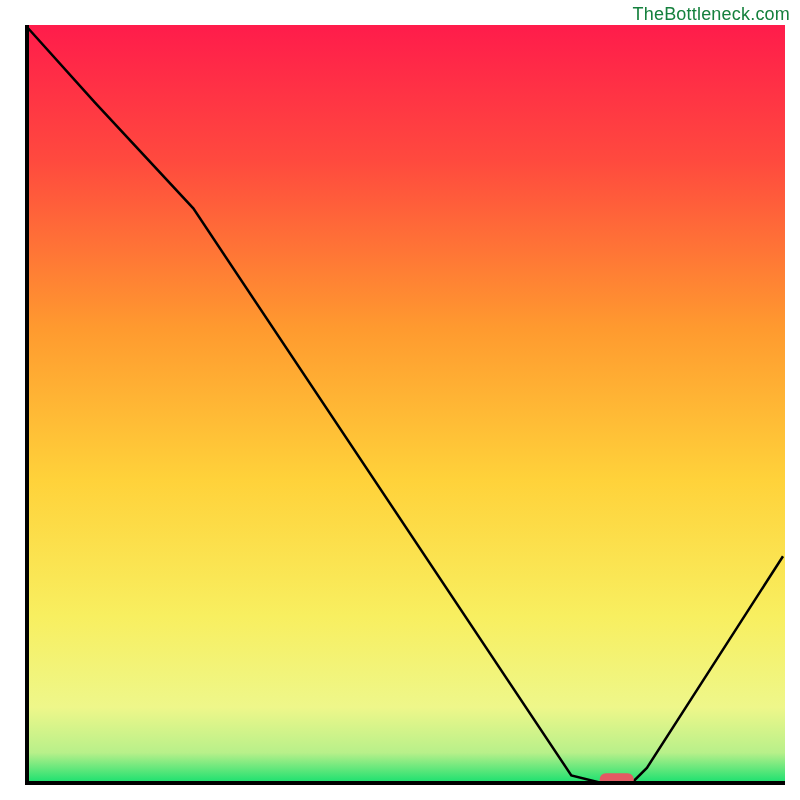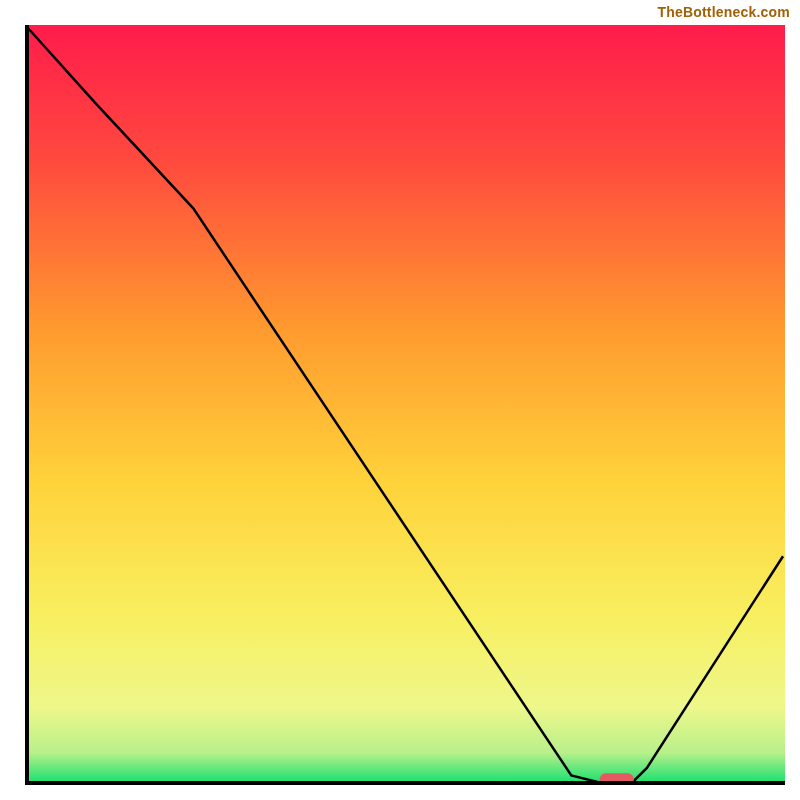--- a/index.html
+++ b/index.html
@@ -1,20 +1,20 @@
 <!DOCTYPE html>
 <html><head>
 <meta charset="utf-8">
 <style>
   html,body{margin:0;padding:0;width:800px;height:800px;background:#fff;overflow:hidden;font-family:Arial,Helvetica,sans-serif}
   .frame{position:absolute;left:25px;top:25px;width:760px;height:760px}
   .axis{position:absolute;background:#000}
   .axis.y{left:0;top:0;width:4px;height:760px}
   .axis.x{left:0;bottom:0;width:760px;height:4px}
-  .watermark{position:absolute;top:4px;right:10px;color:#a16207;font-size:14px;font-weight:700;letter-spacing:.2px}
+  .watermark{position:absolute;top:4px;right:10px;color:#15803d;font-size:18px;font-weight:400;letter-spacing:.2px}
   svg{position:absolute;left:25px;top:25px}
 </style>
 </head>
 <body>
 
 <svg width="760" height="760">
   <defs>
     <linearGradient id="bg" x1="0" y1="0" x2="0" y2="1">
       <stop offset="0%" stop-color="#ff1c4b"></stop>
       <stop offset="18%" stop-color="#ff4a3e"></stop>

